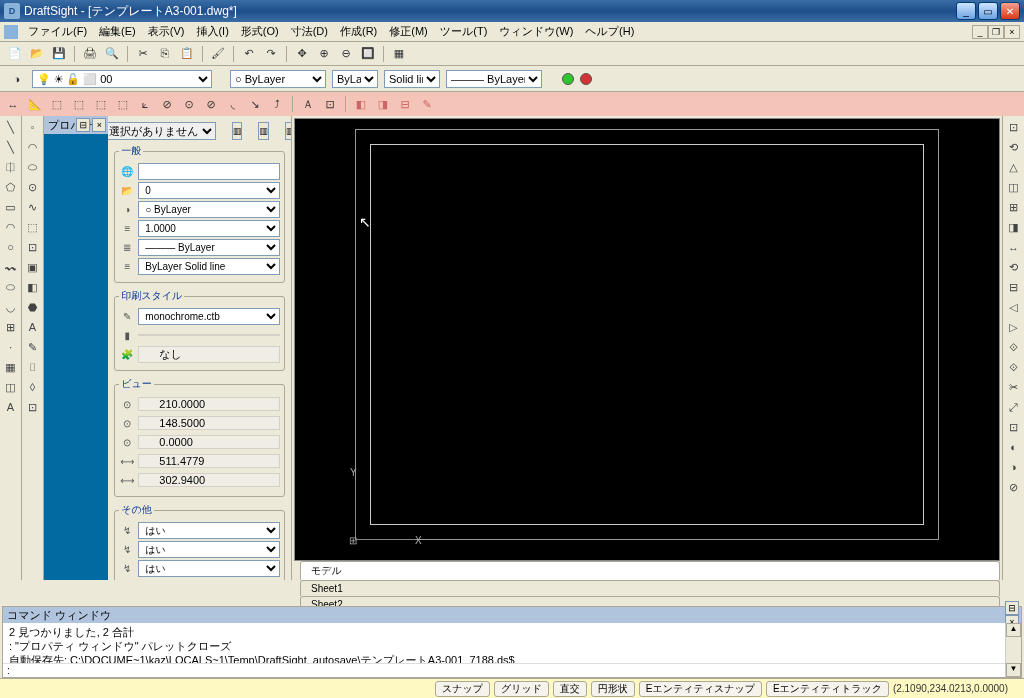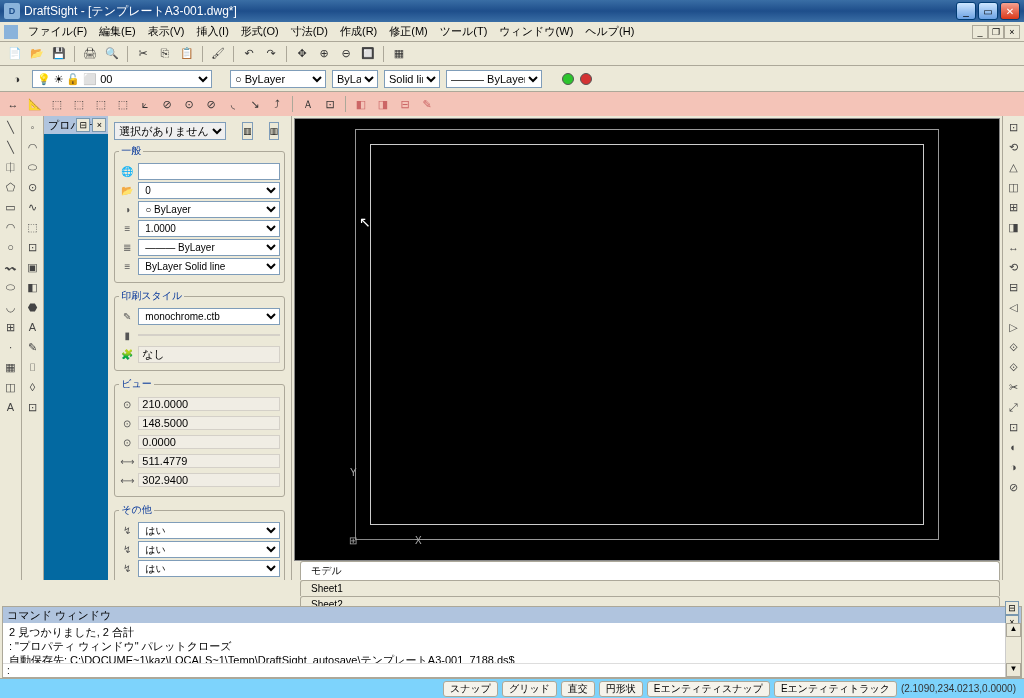--- a/index.html
+++ b/index.html
@@ -26,48 +26,48 @@
 .highlight-row { height: 24px; background: #f4c4b8; display: flex; align-items: center; padding: 0 4px; gap: 4px; }
 .main-area { position: absolute; top: 116px; bottom: 118px; left: 0; right: 0; display: flex; }
 .vtoolbar { width: 22px; background: #ece9d8; border-right: 1px solid #aca899; display: flex; flex-direction: column; align-items: center; padding-top: 2px; gap: 2px; }
 .vtoolbar.right { border-left: 1px solid #aca899; border-right: none; }
 .vtb-btn { width: 18px; height: 18px; border: 1px solid transparent; display: flex; align-items: center; justify-content: center; cursor: pointer; font-size: 11px; color: #444; }
 .prop-panel { width: 248px; background: #0369a1; border-right: 1px solid #aca899; display: flex; flex-direction: row; }
 .prop-title { height: 18px; background: #b0c4de; display: flex; align-items: center; padding: 0 4px; font-size: 11px; position: relative; }
 .prop-title .pt-btns { position: absolute; right: 2px; display: flex; gap: 2px; }
 .pt-btn { width: 14px; height: 14px; border: 1px solid #7a98af; background: #ece9d8; font-size: 9px; display: flex; align-items: center; justify-content: center; cursor: pointer; }
 .prop-body { flex: 1; padding: 6px; overflow-y: auto; background: #ece9d8; }
-.sel-row { display: flex; gap: 16px; margin-bottom: 4px; }
+.sel-row { display: flex; gap: 16px; margin-bottom: 4px; justify-content: center; }
 .sel-row select { flex: 1; height: 18px; border: 1px solid #7f9db9; }
 .sel-row .sbtn { width: 20px; height: 18px; border: 1px solid #7f9db9; background: #ece9d8; cursor: pointer; font-size: 9px; }
 fieldset { border: 1px solid #aca899; border-radius: 3px; margin-bottom: 6px; padding: 4px 4px 6px 4px; }
 legend { color: #003399; font-size: 10px; padding: 0 2px; }
 .prow { display: flex; align-items: center; height: 18px; margin-bottom: 1px; gap: 3px; }
 .prow .picon { width: 16px; height: 16px; display: flex; align-items: center; justify-content: center; font-size: 10px; color: #555; }
 .prow input, .prow select, .prow .pcombo { flex: 1; height: 17px; font-size: 10px; border: 1px solid #7f9db9; background: #fff; padding: 0 2px; }
-.prow .pro { background: #f0ede4; border: 1px solid #d4d0c8; color: #000; display: flex; align-items: center; padding: 0 3px; }
+.prow .pro { background: #f0ede4; border: 1px solid #d4d0c8; color: #000; display: flex; align-items: center; padding: 0 20px; }
 .canvas-area { flex: 1; display: flex; flex-direction: column; background: #ece9d8; }
 .canvas { flex: 1; background: #000; position: relative; margin: 2px 2px 0 2px; border: 1px solid #888; }
 .rect1 { position: absolute; border: 1px solid #999; left: 60px; top: 10px; right: 60px; bottom: 20px; }
 .rect2 { position: absolute; border: 1px solid #ccc; left: 75px; top: 25px; right: 75px; bottom: 35px; }
 .axis-y { position: absolute; left: 60px; bottom: 20px; width: 1px; height: 60px; background: #888; }
 .axis-x { position: absolute; left: 60px; bottom: 20px; width: 60px; height: 1px; background: #888; }
 .axis-label { position: absolute; color: #aaa; font-size: 10px; }
 .cursor-ptr { position: absolute; left: 64px; top: 95px; color: #fff; font-size: 14px; }
 .tabs { height: 19px; display: flex; padding-left: 8px; background: #ece9d8; flex-direction: column; }
 .tab { padding: 2px 10px; border: 1px solid #aca899; border-bottom: none; background: #ece9d8; font-size: 10px; border-radius: 3px 3px 0 0; margin-right: 2px; cursor: pointer; }
 .tab.active { background: #fff; }
 .cmd-panel { position: absolute; bottom: 20px; left: 2px; right: 2px; height: 72px; background: #fff; border: 1px solid #aca899; }
 .cmd-title { height: 16px; background: #b0c4de; display: flex; align-items: center; padding: 0 4px; font-size: 10px; position: relative; }
 .cmd-body { padding: 2px 6px; font-size: 10px; color: #000; line-height: 14px; overflow: auto; position: absolute; top: 16px; bottom: 14px; left: 0; right: 16px; }
 .cmd-input { position: absolute; bottom: 0; left: 0; right: 16px; height: 14px; border-top: 1px solid #ddd; }
 .cmd-input input { width: 100%; height: 100%; border: none; padding: 0 4px; font-size: 10px; }
 .cmd-scroll { position: absolute; right: 0; top: 16px; bottom: 0; width: 16px; background: #ece9d8; border-left: 1px solid #ccc; }
 .cmd-scroll .sbtn2 { height: 14px; border: 1px solid #aca899; background: #ece9d8; font-size: 8px; text-align: center; cursor: pointer; }
-.statusbar { position: absolute; bottom: 0; left: 0; right: 0; height: 20px; background: #7dd3fc; border-top: 1px solid #aca899; display: flex; align-items: center; padding: 0 4px; gap: 4px; }
+.statusbar { position: absolute; bottom: 0; left: 0; right: 0; height: 20px; background: #fef9c3; border-top: 1px solid #aca899; display: flex; align-items: center; padding: 0 12px; gap: 4px; }
 .sb-btn { height: 16px; padding: 0 6px; border: 1px solid #aca899; border-radius: 3px; background: #f5f3eb; font-size: 10px; cursor: pointer; display: flex; align-items: center; }
 .sb-coords { margin-left: auto; font-size: 10px; color: #333; padding-right: 4px; }
 </style>
 </head>
 <body>
 
 <div class="titlebar">
   <div class="app-icon">D</div>
   <div class="title">DraftSight - [テンプレートA3-001.dwg*]</div>
   <div class="win-buttons">

